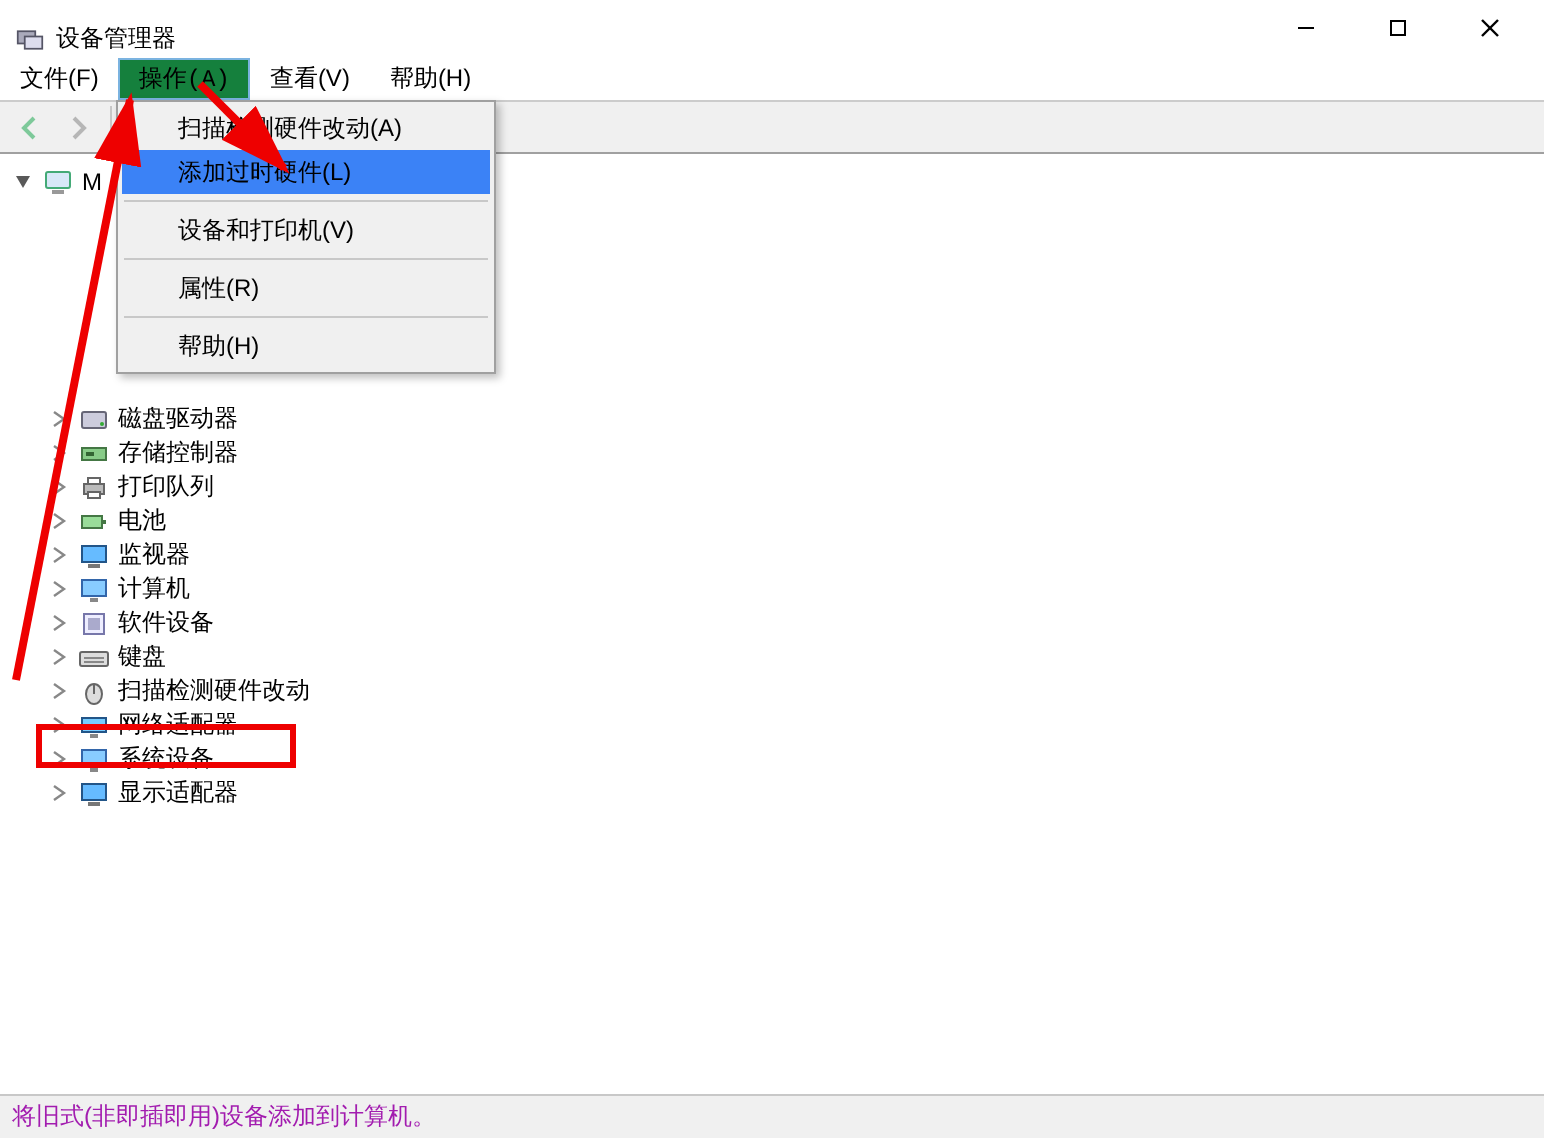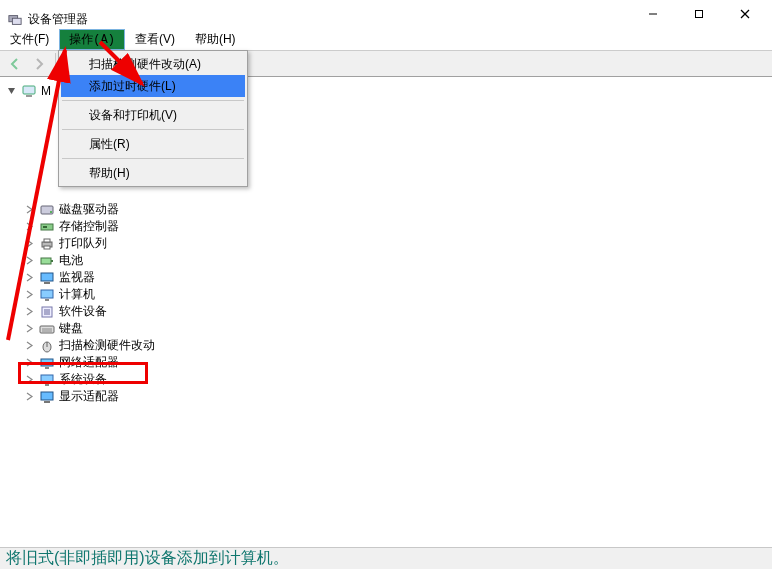--- a/index.html
+++ b/index.html
@@ -52,21 +52,21 @@
     box-shadow: 2px 2px 4px rgba(0,0,0,.25);
     padding: 2px;
     z-index: 50;
   }
   .dropdown-item { height: 22px; display:flex; align-items:center; padding: 0 22px 0 28px; font-size:12px; }
   .dropdown-item.highlight { background:#3b82f6; }
   .dropdown-sep { height:1px; background:#c8c8c8; margin: 3px 1px; }
   .statusbar {
     position: absolute; bottom:0; left:0; right:0; height: 22px;
     background: #f0f0f0; border-top: 1px solid #c8c8c8;
-    display:flex; align-items:center; padding: 0 6px; font-size:16px; color:#0f766e;
+    display:flex; align-items:center; padding: 0 6px; font-size:12px; color:#a21caf;
   }
   
   .anno-rect {
     position:absolute; border: 3px solid #e00; background: transparent; pointer-events:none; z-index: 30;
   }
   .anno-arrow { position:absolute; pointer-events:none; z-index: 60; }
 </style>
 </head>
 <body>
 

